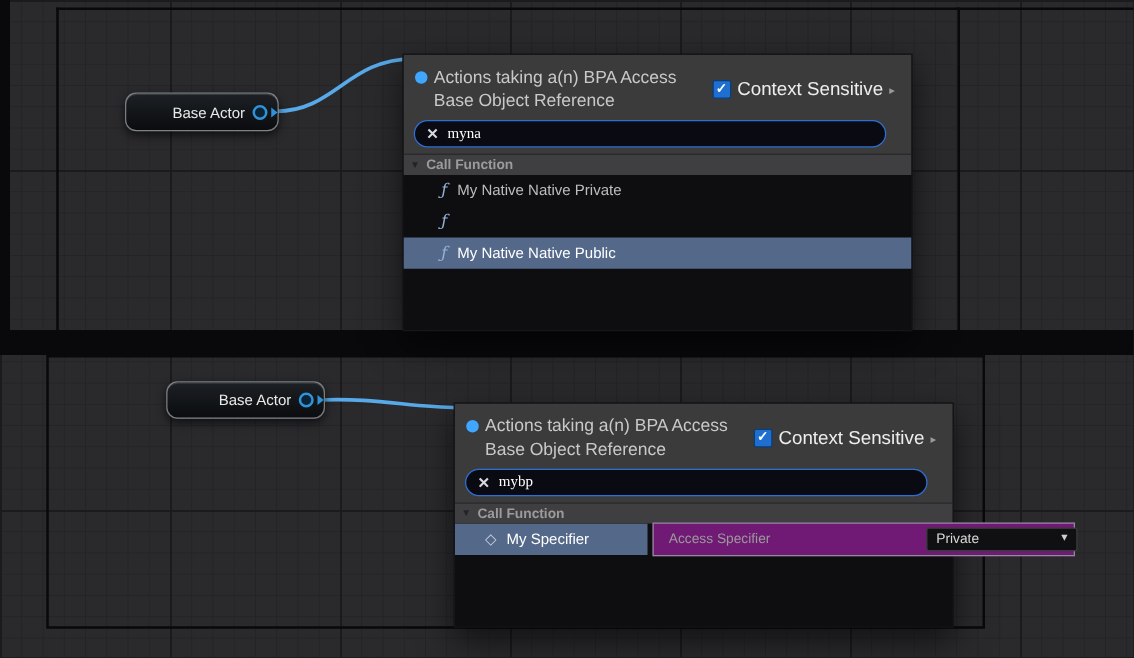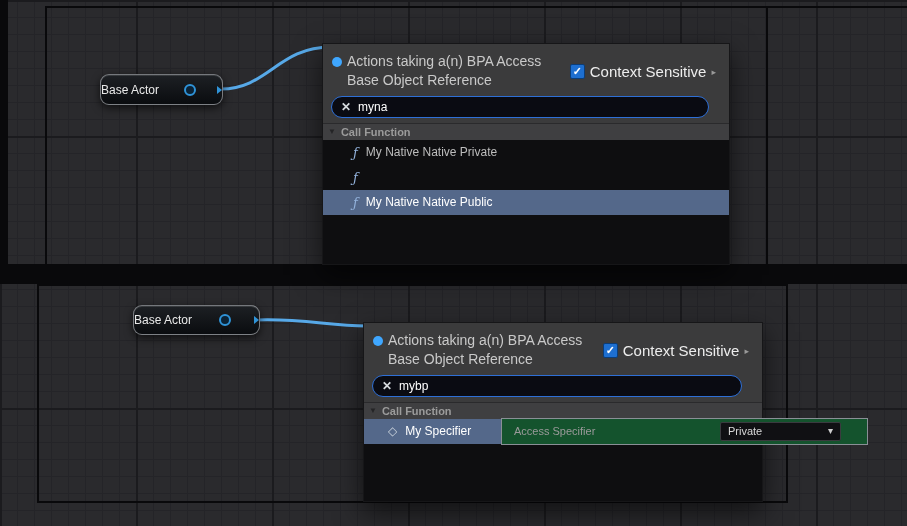--- a/index.html
+++ b/index.html
@@ -13,21 +13,21 @@
       linear-gradient(to right,#242428 1px,transparent 1px),
       linear-gradient(to bottom,#242428 1px,transparent 1px);
     background-size:136px 136px,136px 136px,17px 17px,17px 17px;
   }
   .black{position:absolute;background:#09090b;}
   .frame-rect{position:absolute;border:2px solid #09090b;box-sizing:border-box;}
   svg.wires{position:absolute;left:0;top:0;z-index:2;}
 
   
   .node{
-    position:absolute;z-index:3;display:flex;align-items:center;justify-content:space-between;gap:6px;
+    position:absolute;z-index:3;display:flex;align-items:center;justify-content:flex-end;gap:6px;
     background:linear-gradient(180deg,#1d2024,#0a0c0f);
     border:1px solid rgba(205,210,215,.55);border-radius:9px;
     box-shadow:0 3px 8px rgba(0,0,0,.65), inset 0 1px 0 rgba(255,255,255,.12);
     color:#e9e9e9;font-size:12px;box-sizing:border-box;
   }
   .pin{width:8px;height:8px;border-radius:50%;border:2px solid #2f93d8;background:#0b2336;}
   .pin-arrow{width:0;height:0;border-top:4px solid transparent;border-bottom:4px solid transparent;border-left:5px solid #2f93d8;margin-left:-3px;}
 
   
   .menu{
@@ -38,35 +38,35 @@
   .menu-header{position:relative;background:#3b3b3c;padding:8px 20px 5px 8px;}
   .title-row{display:flex;}
   .dot{width:10px;height:10px;border-radius:50%;background:#3fa7ff;margin:5px 5px 0 1px;flex:none;}
   .menu-title{color:#c9c9c9;font-size:14px;line-height:1.35;width:220px;}
   .cs-group{position:absolute;top:19px;right:13px;display:flex;align-items:center;gap:5px;}
   .checkbox{width:13px;height:13px;background:#1e6fd0;border:1px solid #0b3d78;border-radius:2px;color:#fff;font-size:11px;line-height:13px;text-align:center;font-weight:bold;box-sizing:content-box;}
   .cs-label{color:#ededed;font-size:15px;}
   .cs-arrow{color:#9a9a9a;font-size:9px;}
   .search{margin-top:6px;height:20px;background:#0a0b12;border:1px solid #2e6fd6;border-radius:11px;display:flex;align-items:center;padding:0 9px;gap:7px;}
   .search-x{color:#d6dade;font-size:12px;font-weight:bold;line-height:1;}
-  .search-input{background:transparent;border:none;outline:none;color:#fff;font-size:12px;flex:1;font-family:Liberation Sans, sans-serif;padding:0;}
+  .search-input{background:transparent;border:none;outline:none;color:#fff;font-size:12px;flex:1;font-family:Liberation Serif, serif;padding:0;}
   .category-row{background:#3f3f41;height:16px;display:flex;align-items:center;gap:5px;padding:0 5px;border-top:1px solid #2a2a2c;flex:none;}
   .cat-arrow{color:#242426;font-size:8px;line-height:1;}
   .cat-label{color:#9b9b9b;font-size:11px;font-weight:bold;text-align:center;}
   .list{background:#0e0e10;flex:1;position:relative;}
   .row{height:25px;display:flex;align-items:center;gap:8px;padding-left:30px;color:#bdbdbd;font-size:12px;box-sizing:border-box;}
   .row.selected{background:#54688a;color:#fff;}
   .row.partial{width:154px;padding-left:24px;}
   .fn-icon{color:#93b2dc;font-style:italic;font-family:"DejaVu Serif",serif;font-size:13px;line-height:1;}
   .bp-icon{color:#c7d0da;font-size:12px;line-height:1;}
 
   
   .detail-panel{
-    position:absolute;left:137px;top:-1px;width:367px;height:27px;z-index:6;
-    background:#14532d;border:1px solid #8a8f96;box-sizing:border-box;
+    position:absolute;left:158px;top:-1px;width:338px;height:27px;z-index:6;
+    background:#701a75;border:1px solid #8a8f96;box-sizing:border-box;
     display:flex;align-items:center;
   }
   .detail-label{color:#9a9a9a;font-size:11px;padding-left:12px;}
   .dropdown{
     position:absolute;left:218px;top:3px;width:121px;height:19px;
     background:#101013;border:1px solid #3a3b3f;border-radius:2px;box-sizing:border-box;
     display:flex;align-items:center;justify-content:space-between;padding:0 7px;
     color:#d8d8d8;font-size:11px;
   }
   .dd-chevron{color:#cfcfcf;font-size:10px;line-height:1;}

